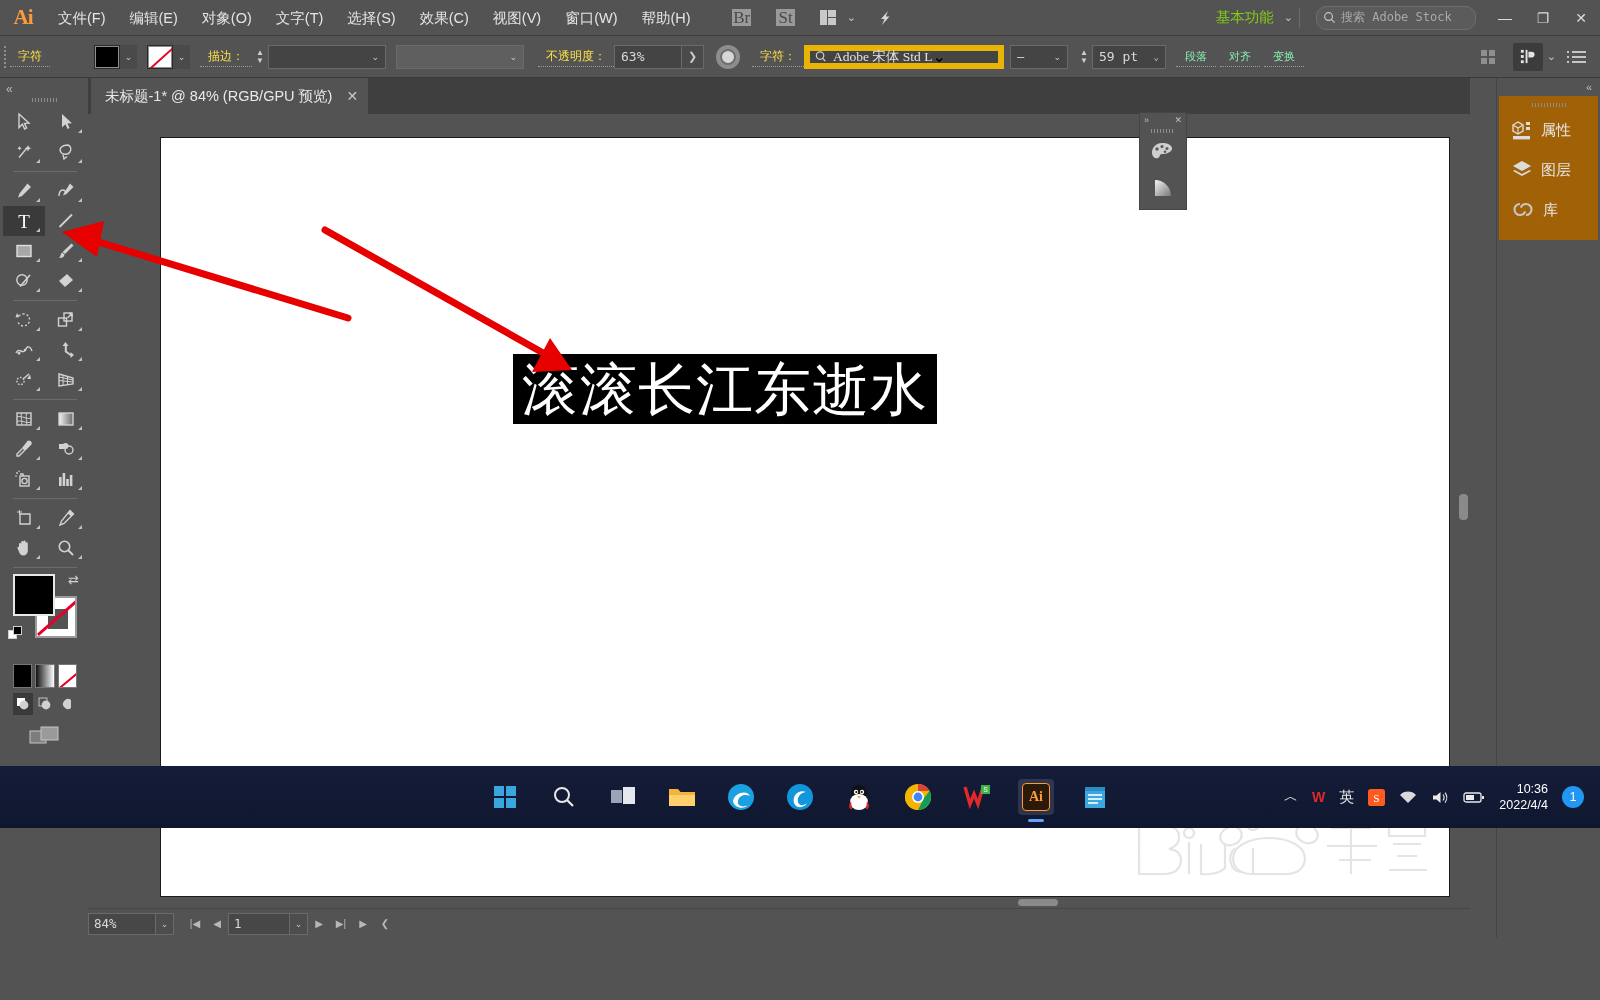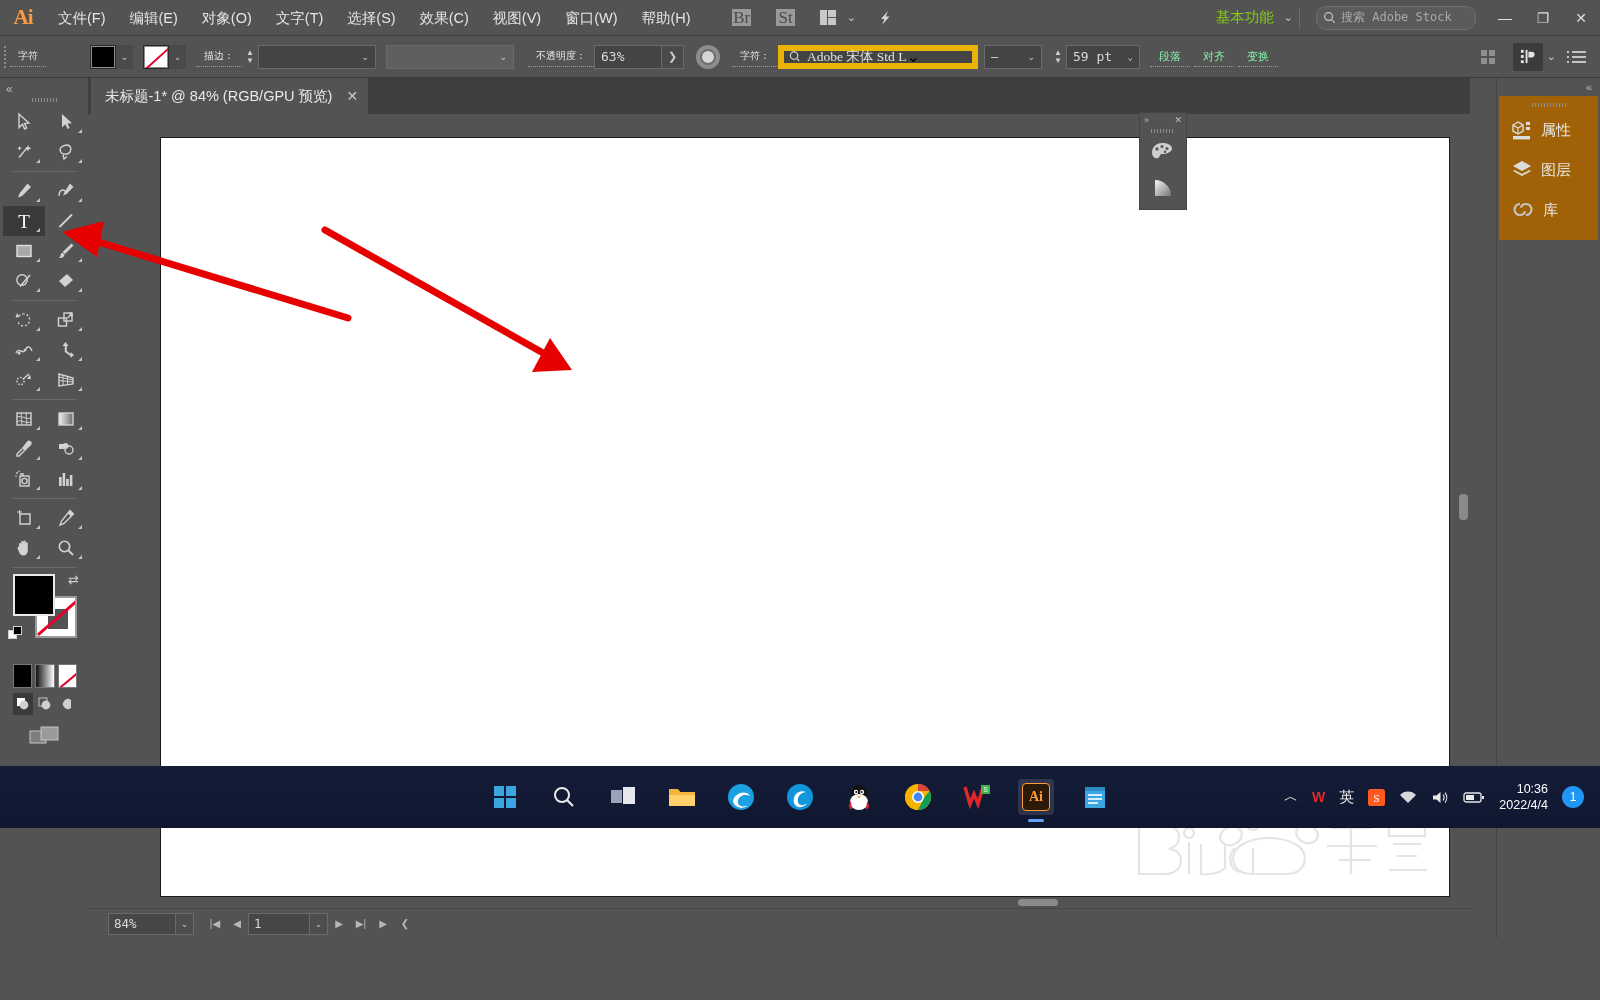--- a/index.html
+++ b/index.html
@@ -66,21 +66,21 @@
   }
   .grip {
     width: 10px; height: 42px; display: flex; align-items: center;
     justify-content: center;
   }
   .grip i {
     width: 2px; height: 22px; background: transparent;
     border-left: 2px dotted #8e8e8e;
   }
   .cb-label {
-    color: #e5e5e5; font-size: 10px; padding: 0 8px;
+    color: #fde047; font-size: 12px; padding: 0 8px;
     border-bottom: 1px dotted #9a9a9a; line-height: 20px;
   }
   .swatch-group { display: flex; align-items: center; margin-left: 4px; }
   .swatch {
     width: 26px; height: 24px; border: 1px solid #2b2b2b;
     background: #000; box-shadow: 0 0 0 1px #8d8d8d inset;
   }
   .swatch.none {
     background: #fff; position: relative; overflow: hidden;
   }
@@ -328,21 +328,21 @@
 
   
   .statusbar {
     position: absolute; left: 88px; top: 908px; width: 1382px; height: 30px;
     background: #535353; display: flex; align-items: center;
     border-top: 1px solid #454545;
   }
   .zoomfield {
     width: 68px; height: 22px; background: #474747; border: 1px solid #6a6a6a;
     color: #d9d9d9; font-size: 12.5px; display: flex; align-items: center;
-    padding: 0 5px; margin-left: 20px; font-family: "DejaVu Sans Mono", monospace;
+    padding: 0 5px; margin-left: 0; font-family: "DejaVu Sans Mono", monospace;
   }
   .sb-drop {
     width: 18px; height: 22px; background: #4d4d4d; border: 1px solid #6a6a6a;
     border-left: none; color: #c8c8c8; font-size: 9px;
     display: flex; align-items: center; justify-content: center;
   }
   .navbtn {
     width: 22px; height: 22px; display: flex; align-items: center;
     justify-content: center; color: #b8b8b8; font-size: 10px;
   }
@@ -797,20 +797,23 @@
     <div class="screenmode">
       <svg width="32" height="22" viewBox="0 0 32 22">
         <rect x="1" y="6" width="16" height="12" fill="#7d7d7d" stroke="#c5c5c5"></rect>
         <rect x="12" y="2" width="17" height="13" fill="#9a9a9a" stroke="#c5c5c5"></rect>
       </svg>
     </div>
   </div>
 
   <div class="canvaswrap">
     <div class="artboard">
+      <div class="textsel">
+        <span>滚滚长江东逝水</span>
+      </div>
 
       <div class="wm">
         <svg width="300" height="86" viewBox="0 0 300 86">
           <g fill="none" stroke="#cfcfcf" stroke-width="2.2">
             <ellipse cx="122" cy="18" rx="9" ry="14"></ellipse>
             <ellipse cx="152" cy="14" rx="9" ry="13"></ellipse>
             <ellipse cx="100" cy="38" rx="11" ry="9" transform="rotate(-22 100 38)"></ellipse>
             <ellipse cx="176" cy="36" rx="11" ry="9" transform="rotate(22 176 36)"></ellipse>
             <path d="M112 46 C96 54 100 76 120 76 L156 76 C176 76 180 54 164 46 C150 38 126 38 112 46 Z"></path>
             <path d="M8 28 L8 76 L34 76 C46 76 50 68 50 62 C50 56 46 52 38 51 C45 49 48 45 48 39 C48 32 43 28 33 28 Z"></path>

